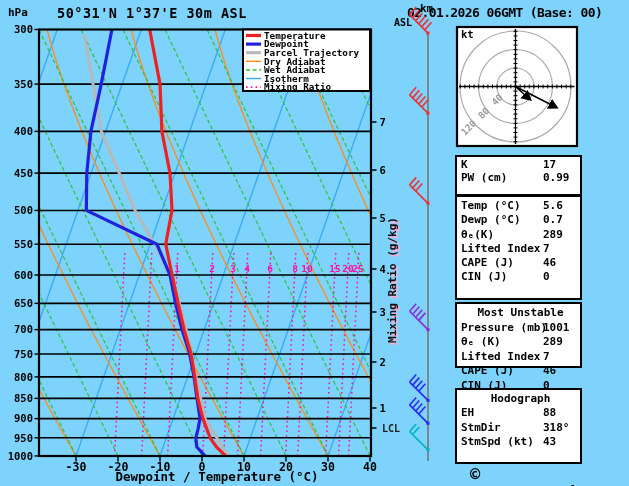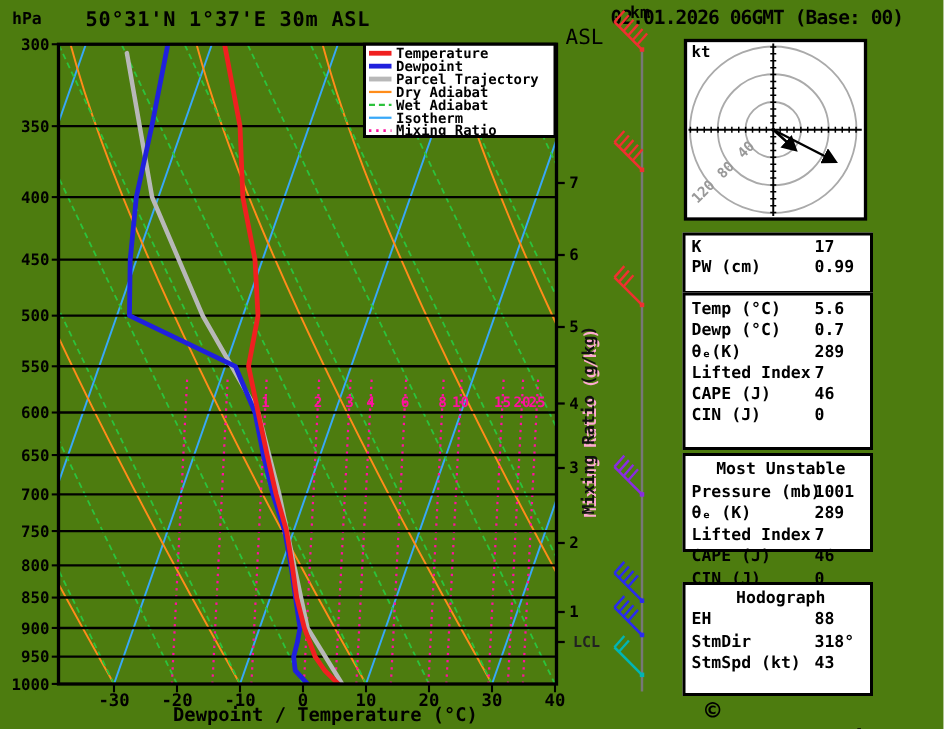--- a/index.html
+++ b/index.html
@@ -1,22 +1,22 @@
 <!DOCTYPE html>
 <html><head>
 <meta charset="utf-8">
 <style>
   html,body{margin:0;padding:0;background:#fff;}
-  #stage{position:relative;width:629px;height:486px;background:#4d7c0f;overflow:hidden;
+  #stage{position:relative;width:629px;height:486px;background:#7dd3fc;overflow:hidden;
          font-family:"DejaVu Sans Mono",monospace;color:#000;}
   .abs{position:absolute;}
   #hpa-label{left:8px;top:6px;font-size:11px;font-weight:bold;}
   #title{left:57px;top:5px;font-size:13.5px;font-weight:bold;letter-spacing:0.5px;}
   #km-label{left:384px;top:2px;font-size:11px;font-weight:bold;margin-left:36px;}
-  #asl-label{left:377px;top:17px;font-size:14px;font-weight:normal;}
+  #asl-label{left:394px;top:17px;font-size:10px;font-weight:bold;}
   #datetime{left:407px;top:5px;font-size:13px;font-weight:bold;letter-spacing:-0.6px;white-space:nowrap;}
   #footer{left:470px;top:464px;font-size:17px;font-weight:bold;letter-spacing:-0.5px;}
   #skewt{position:absolute;left:0;top:0;}
   #hodo{position:absolute;left:455px;top:25px;}
   .tb{position:absolute;left:455px;width:127px;border:2px solid #000;background:#fff;
       font-size:11px;font-weight:bold;box-sizing:border-box;}
   .tb .row{position:relative;padding-left:4px;white-space:nowrap;}
   .tb .th{text-align:center;}
   .tb .val{position:absolute;left:86px;top:0;}
   #tb1{top:155px;height:41px;line-height:13.2px;padding-top:1px;}

